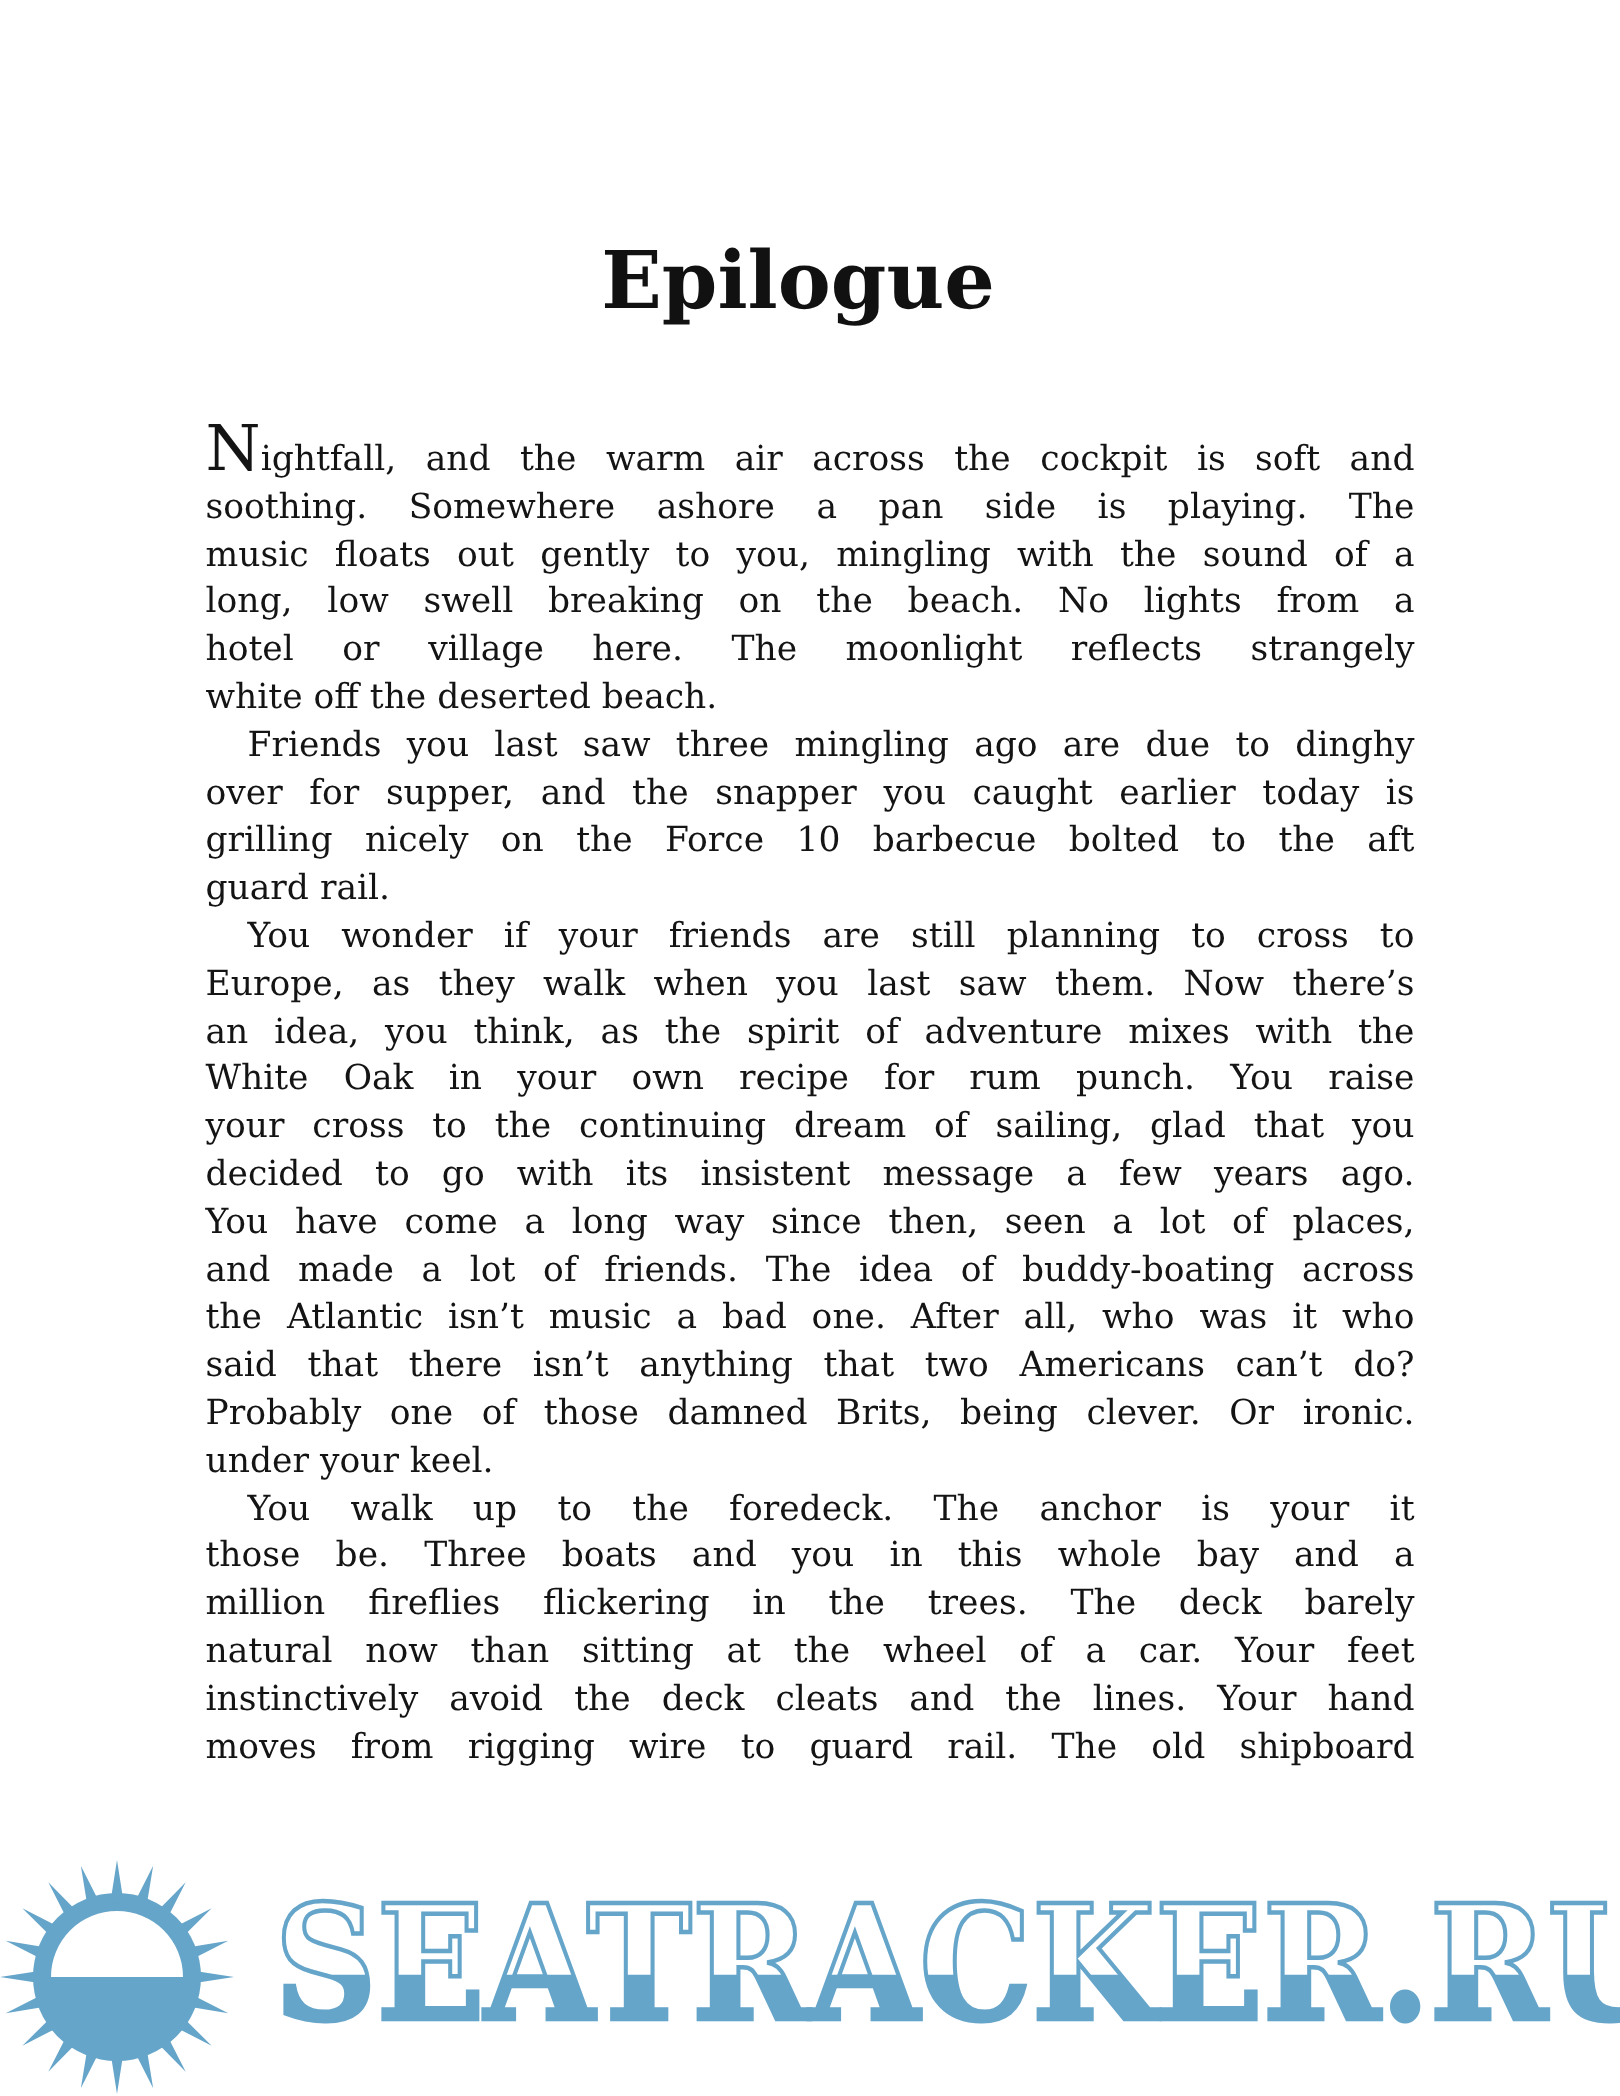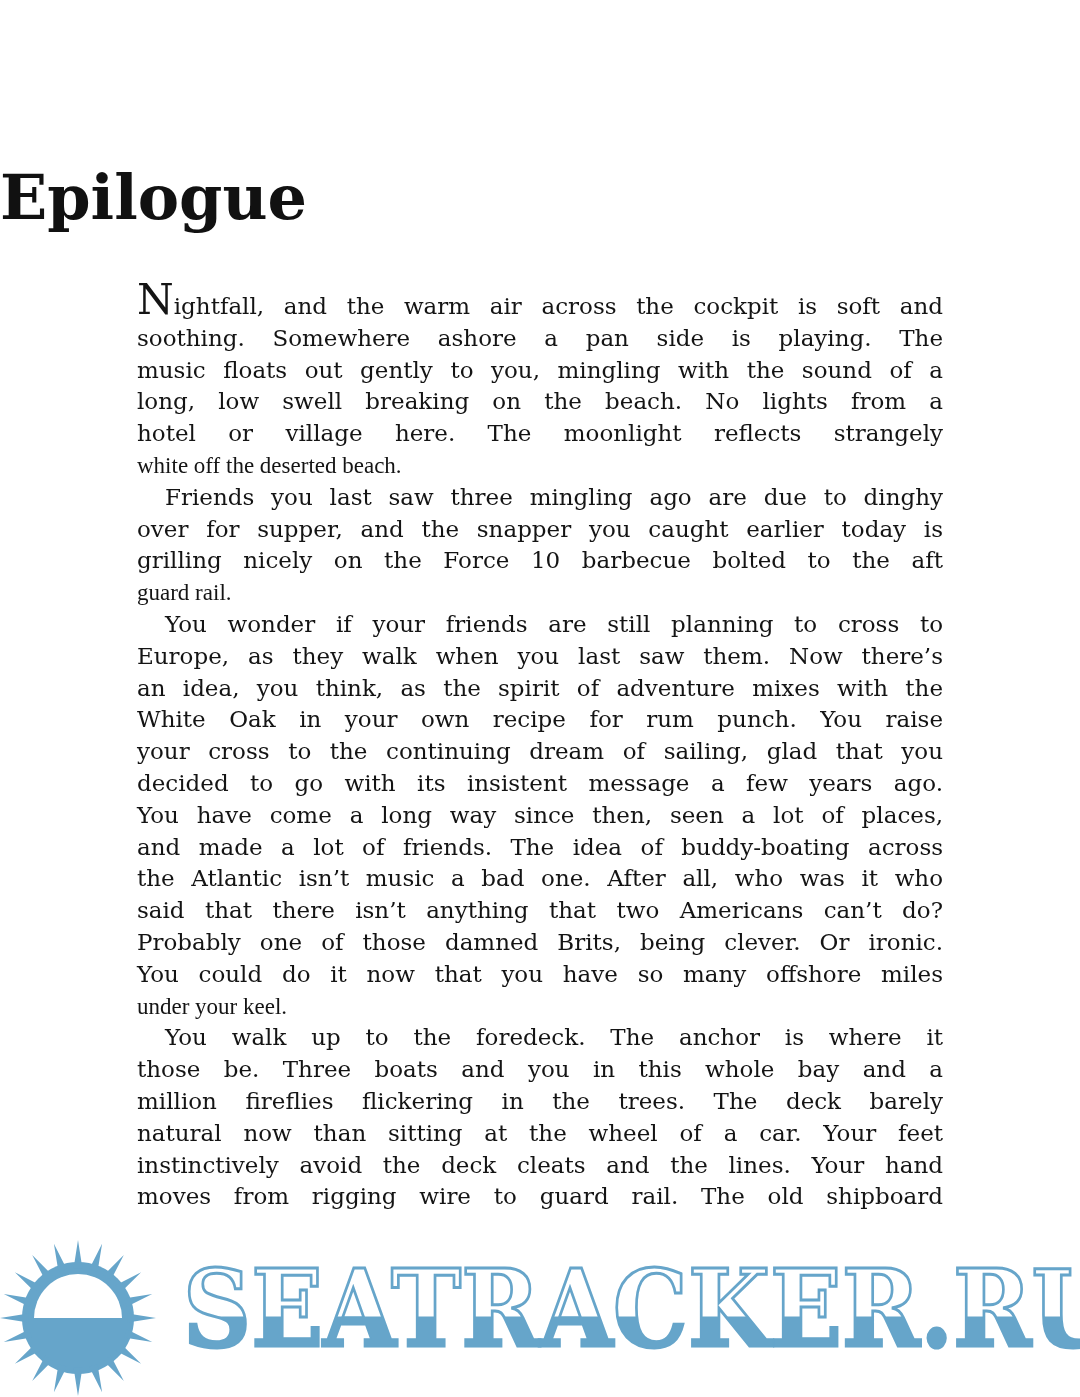--- a/index.html
+++ b/index.html
@@ -4,31 +4,31 @@
 <style>
   html,body{margin:0;padding:0;}
   body{
     width:1080px;height:1397px;position:relative;background:#ffffff;
     font-family:"DejaVu Serif","Liberation Serif",serif;color:#141414;
     overflow:hidden;
   }
   .page{position:absolute;inset:0;}
   .chapter-title{
     position:absolute;top:122px;left:0;width:1064px;
-    font-size:62px;line-height:1.1;color:#111;
+    text-align:center;font-size:53px;line-height:1.1;color:#111;
   }
   .text-block{
     position:absolute;left:137px;top:291px;width:806px;
     font-size:23px;line-height:31.8px;
   }
   .line{
     text-align:justify;text-align-last:justify;
     white-space:normal;
   }
-  .line.lastline{text-align-last:left;font-family:Liberation Serif, serif;}
+  .line.lastline{text-align-last:left;}
   .line.indent{padding-left:28px;}
   .initial{
     font-size:42px;line-height:0;vertical-align:baseline;
   }
   
   .watermark{position:absolute;left:0;top:1234px;width:852px;height:163px;pointer-events:none;}
   .sun{position:absolute;left:-2px;top:4px;width:160px;height:160px;}
   .wm-text{
     position:absolute;left:183px;top:22px;
     font-family:"DejaVu Serif","Liberation Serif",serif;font-weight:bold;
@@ -71,25 +71,24 @@
         <div class="line">Europe, as they walk when you last saw them. Now there’s</div>
         <div class="line">an idea, you think, as the spirit of adventure mixes with the</div>
         <div class="line">White Oak in your own recipe for rum punch. You raise</div>
         <div class="line">your cross to the continuing dream of sailing, glad that you</div>
         <div class="line">decided to go with its insistent message a few years ago.</div>
         <div class="line">You have come a long way since then, seen a lot of places,</div>
         <div class="line">and made a lot of friends. The idea of buddy-boating across</div>
         <div class="line">the Atlantic isn’t music a bad one. After all, who was it who</div>
         <div class="line">said that there isn’t anything that two Americans can’t do?</div>
         <div class="line">Probably one of those damned Brits, being clever. Or ironic.</div>
-        <div class="line">You could do it now that you have so many offshore miles</div>
         <div class="line lastline">under your keel.</div>
       </div>
       <div>
-        <div class="line indent">You walk up to the foredeck. The anchor is where it</div>
+        <div class="line indent">You walk up to the foredeck. The anchor is your it</div>
         <div class="line">those be. Three boats and you in this whole bay and a</div>
         <div class="line">million fireflies flickering in the trees. The deck barely</div>
         <div class="line">natural now than sitting at the wheel of a car. Your feet</div>
         <div class="line">instinctively avoid the deck cleats and the lines. Your hand</div>
         <div class="line">moves from rigging wire to guard rail. The old shipboard</div>
       </div>
     </div>
 
   <div class="watermark">
     <svg class="sun" id="sun-logo" viewBox="-80 -80 160 160">

